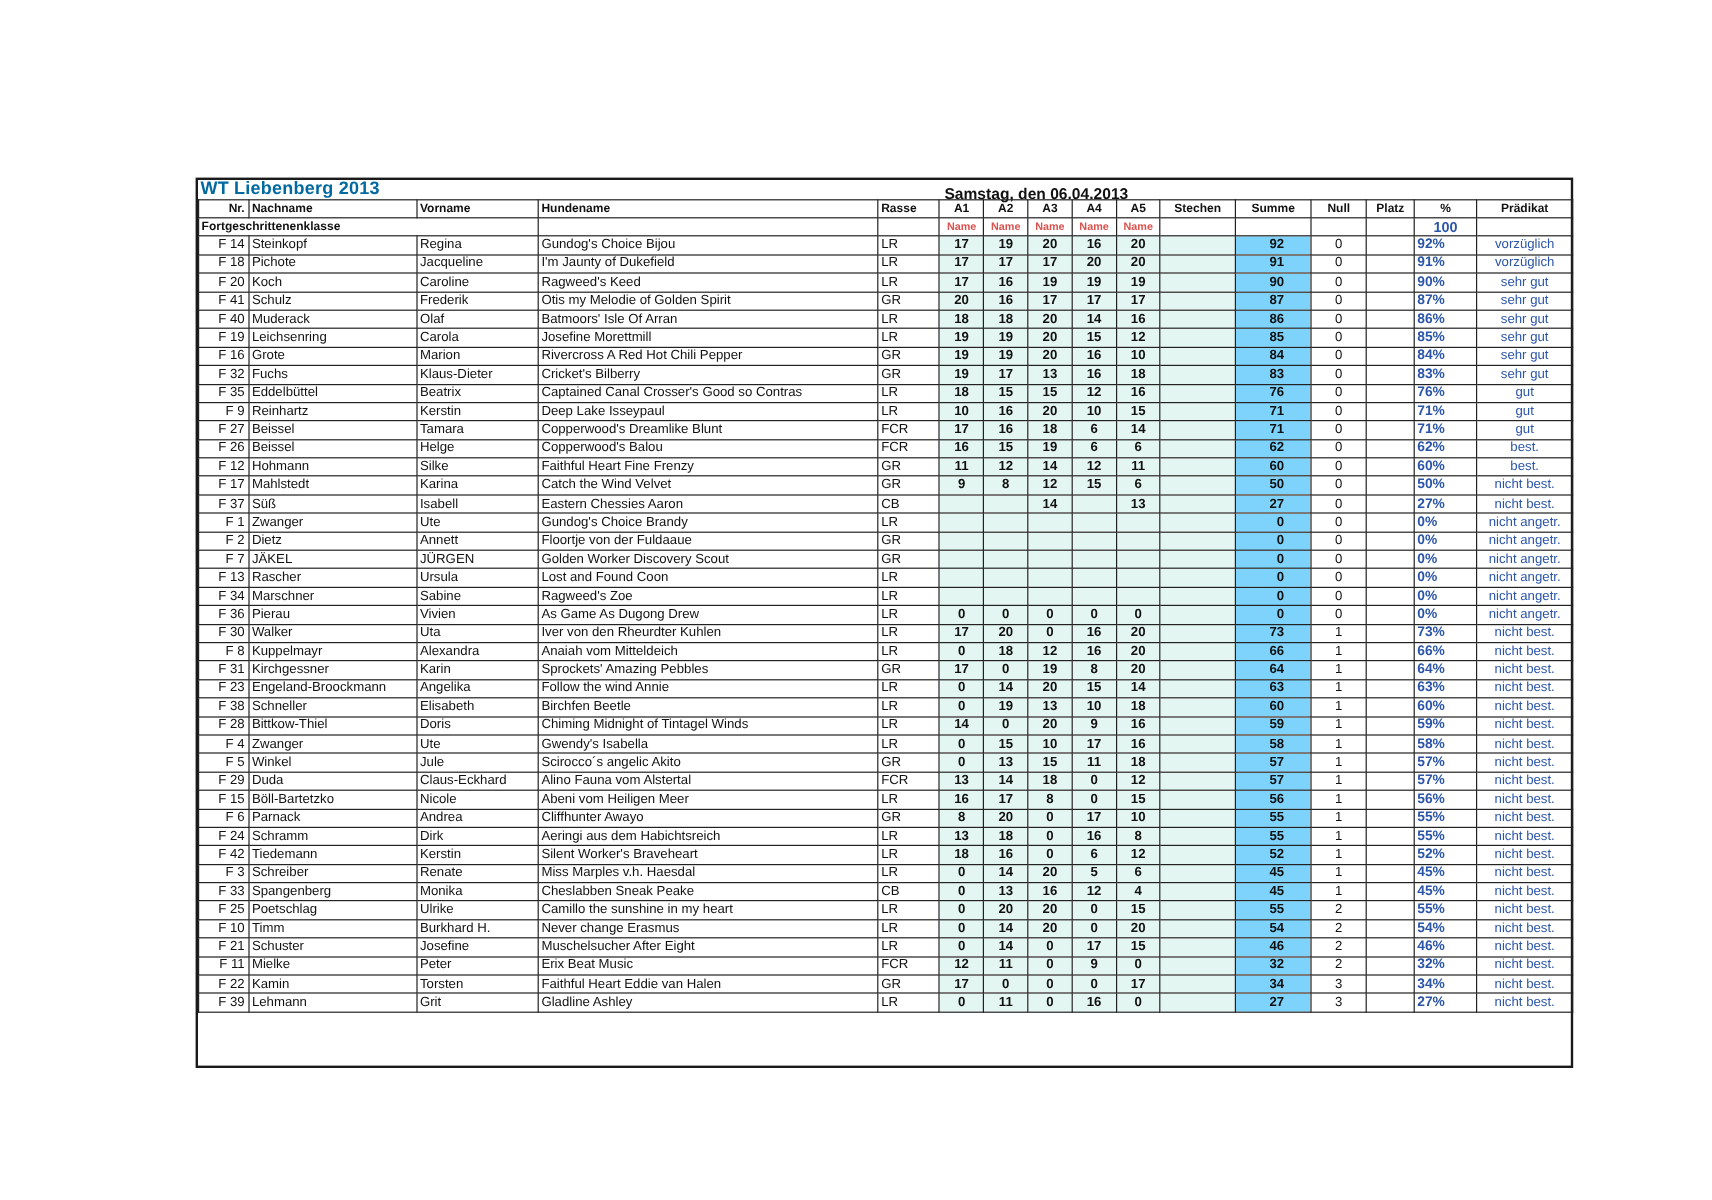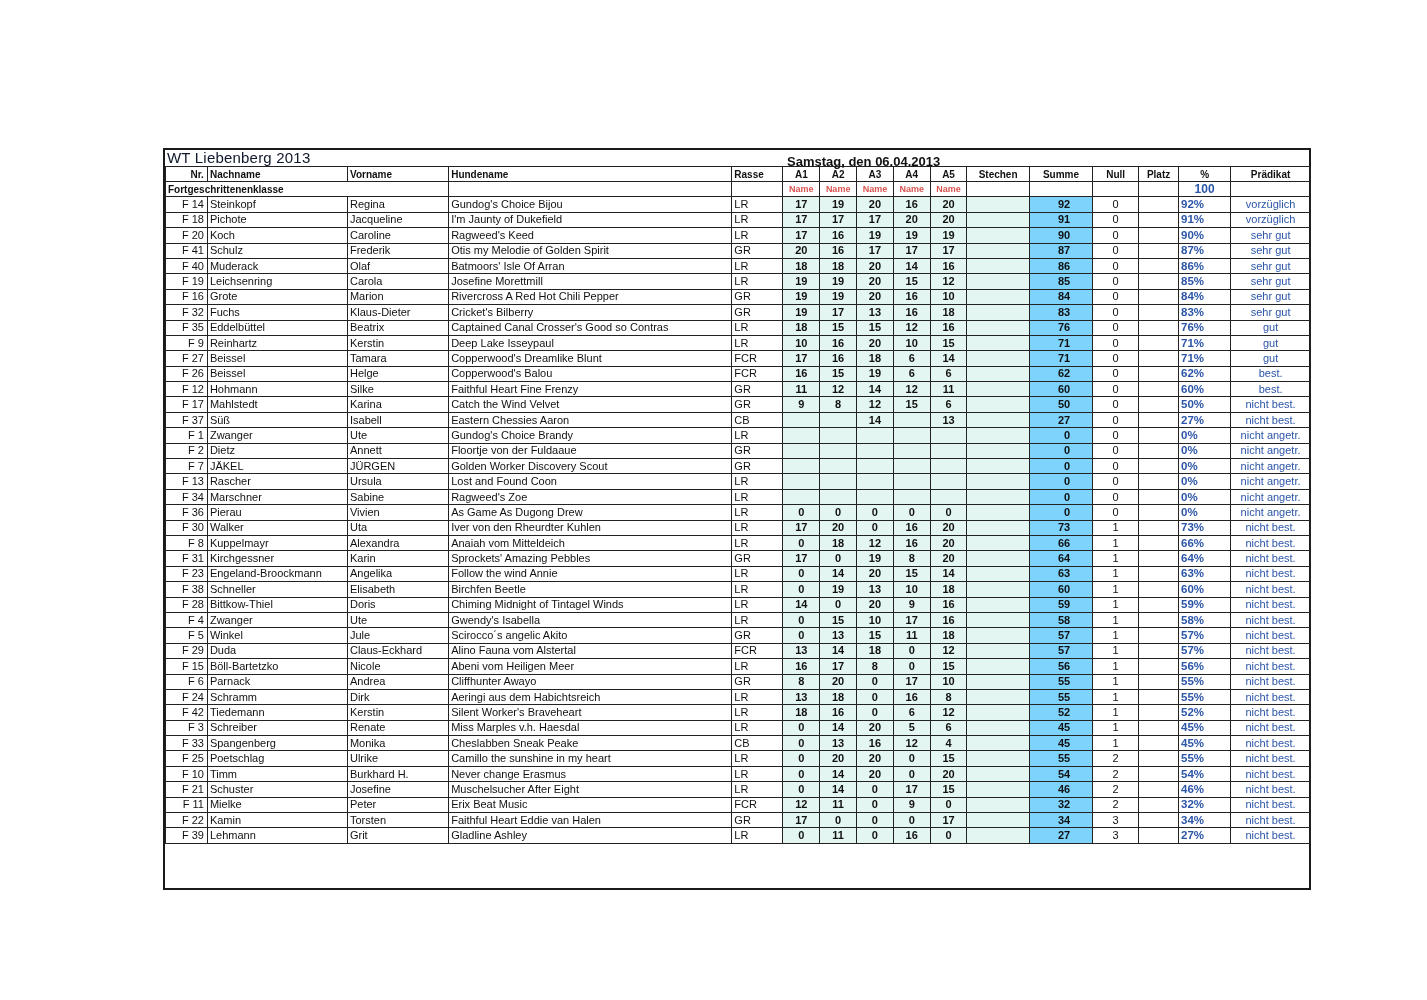--- a/index.html
+++ b/index.html
@@ -5,21 +5,21 @@
   html, body { margin: 0; padding: 0; }
   body {
     width: 1427px; height: 1000px; background: #ffffff; position: relative; overflow: hidden;
     font-family: "Liberation Sans", sans-serif; color: #111;
   }
   .sheet {
     position: absolute; left: 163px; top: 148px; width: 1148px; height: 742px;
     border: 2px solid #1a1a1a; box-sizing: border-box; background: #fff;
   }
   .title {
-    position: absolute; left: 2px; top: -1px; font-weight: normal; font-size: 15px; color: #0f172a;
+    position: absolute; left: 2px; top: -1px; font-weight: bold; font-size: 15px; color: #0369a1;
     letter-spacing: 0.2px;
   }
   .date {
     position: absolute; left: 622px; top: 4px; font-weight: bold; font-size: 13px; color: #111;
   }
   table {
     position: absolute; left: 0; top: 16px; border-collapse: collapse; table-layout: fixed;
     width: 1146px; font-size: 11px;
   }
   td, th {

